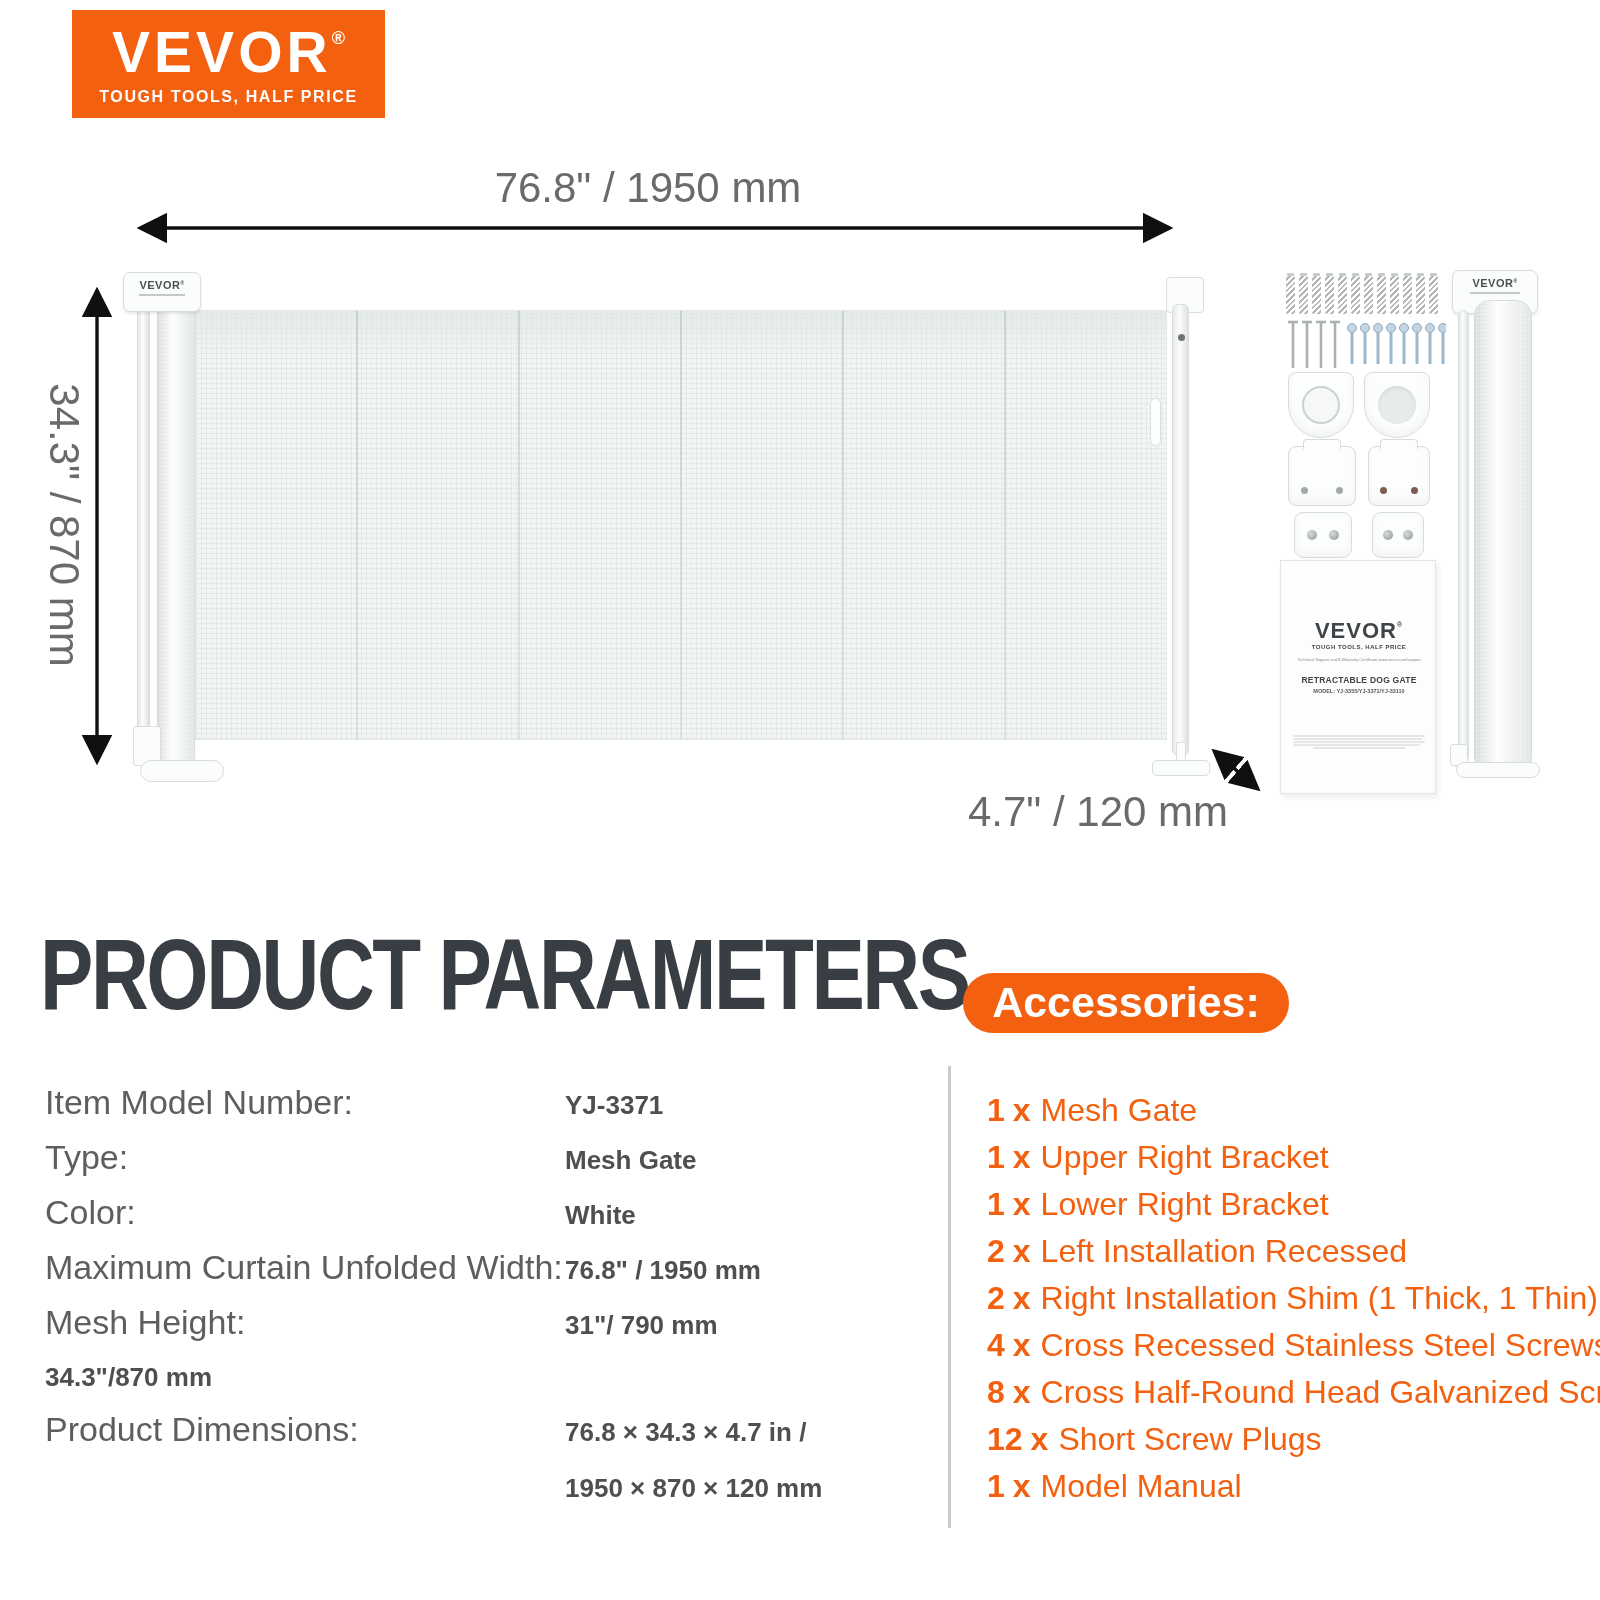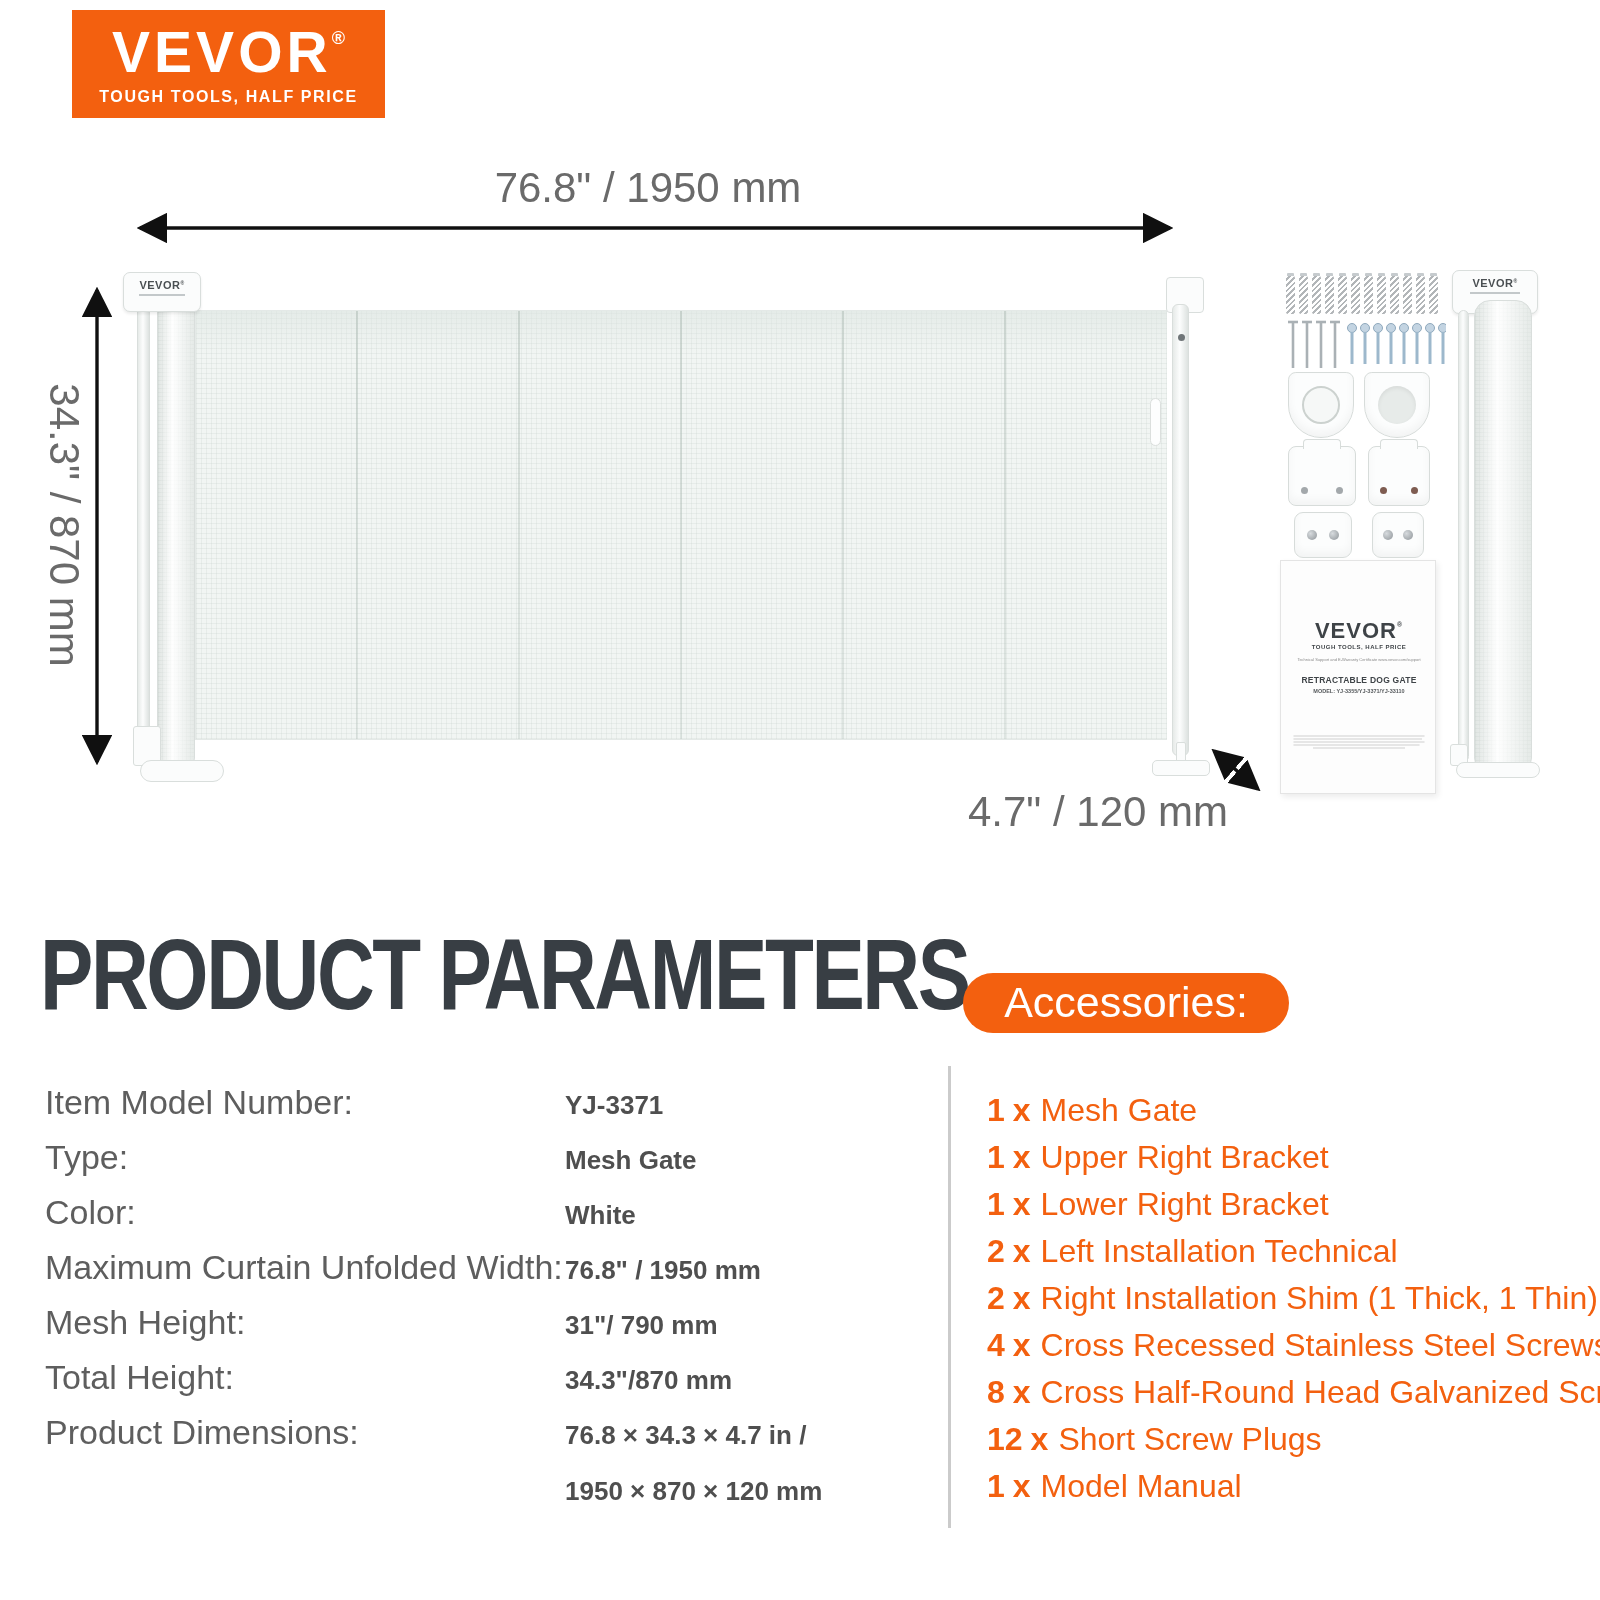--- a/index.html
+++ b/index.html
@@ -88,21 +88,21 @@
               letter-spacing:-3px;transform:scaleX(.8);transform-origin:left top;white-space:nowrap;line-height:1.05;}
   .spec-table{position:absolute;left:45px;top:1085px;width:880px;}
   .spec-row{display:flex;align-items:baseline;margin-bottom:18px;line-height:34px;}
   .spec-label{flex:none;width:520px;font-size:34px;color:var(--label);white-space:nowrap;}
   .spec-label .note{font-size:27px;}
   .spec-value{font-size:26px;font-weight:bold;color:var(--value);white-space:nowrap;}
   .spec-value .v2{margin-top:22px;}
 
   
   .acc-pill{position:absolute;left:963px;top:973px;width:326px;height:60px;border-radius:30px;background:var(--accent);
-            color:#fff;font-size:43px;font-weight:normal;text-align:center;line-height:58px;}
+            color:#fff;font-size:43px;font-weight:bold;text-align:center;line-height:58px;}
   .acc-list{position:absolute;left:948px;top:1066px;border-left:3px solid #cbcbcb;padding:28px 0 26px 36px;list-style:none;}
   .acc-list li{font-size:32px;color:var(--accent);line-height:32px;margin-bottom:15px;white-space:nowrap;}
   .acc-list li:last-child{margin-bottom:0;}
   .acc-qty{font-weight:bold;}
   .acc-sep{font-weight:bold;margin:0 10px 0 8px;}
 </style>
 </head>
 <body>
 
 <div class="canvas">
@@ -280,40 +280,39 @@
           <div>76.8" / 1950 mm</div>
         </div>
     </div>
     <div class="spec-row">
       <div class="spec-label"><span>Mesh Height</span><span class="note"></span><span>:</span></div>
       <div class="spec-value">
           <div>31"/ 790 mm</div>
         </div>
     </div>
     <div class="spec-row">
-      <div class="spec-label"><span>Total Height</span><span class="note"></span><span>:</span></div>
       <div class="spec-value">
           <div>34.3"/870 mm</div>
         </div>
     </div>
     <div class="spec-row">
       <div class="spec-label"><span>Product Dimensions</span><span class="note"></span><span>:</span></div>
       <div class="spec-value">
           <div>76.8 × 34.3 × 4.7 in /</div>
           <div class="v2">1950 × 870 × 120 mm</div>
         </div>
     </div>
   </div>
 
   <div class="acc-pill">Accessories:</div>
   <ul class="acc-list">
     <li><span class="acc-qty">1</span><span class="acc-sep">x</span><span class="acc-name">Mesh Gate</span></li>
     <li><span class="acc-qty">1</span><span class="acc-sep">x</span><span class="acc-name">Upper Right Bracket</span></li>
     <li><span class="acc-qty">1</span><span class="acc-sep">x</span><span class="acc-name">Lower Right Bracket</span></li>
-    <li><span class="acc-qty">2</span><span class="acc-sep">x</span><span class="acc-name">Left Installation Technical</span></li>
+    <li><span class="acc-qty">2</span><span class="acc-sep">x</span><span class="acc-name">Left Installation Recessed</span></li>
     <li><span class="acc-qty">2</span><span class="acc-sep">x</span><span class="acc-name">Right Installation Shim (1 Thick, 1 Thin)</span></li>
     <li><span class="acc-qty">4</span><span class="acc-sep">x</span><span class="acc-name">Cross Recessed Stainless Steel Screws</span></li>
     <li><span class="acc-qty">8</span><span class="acc-sep">x</span><span class="acc-name">Cross Half-Round Head Galvanized Screws</span></li>
     <li><span class="acc-qty">12</span><span class="acc-sep">x</span><span class="acc-name">Short Screw Plugs</span></li>
     <li><span class="acc-qty">1</span><span class="acc-sep">x</span><span class="acc-name">Model Manual</span></li>
   </ul>
 
 </div>
 
 </body></html>

